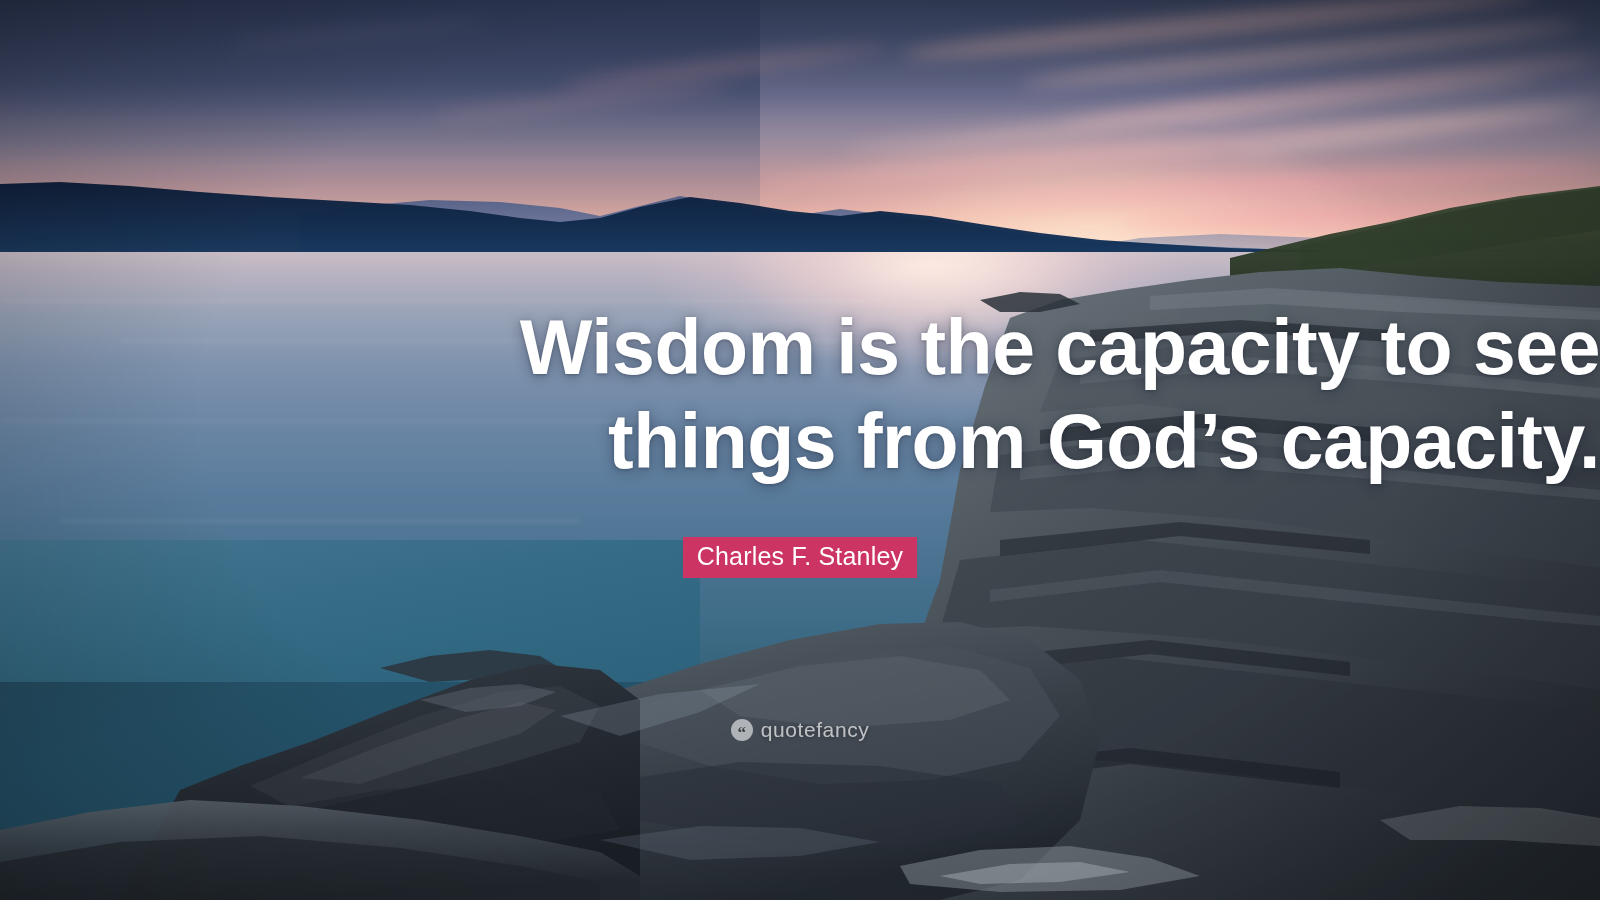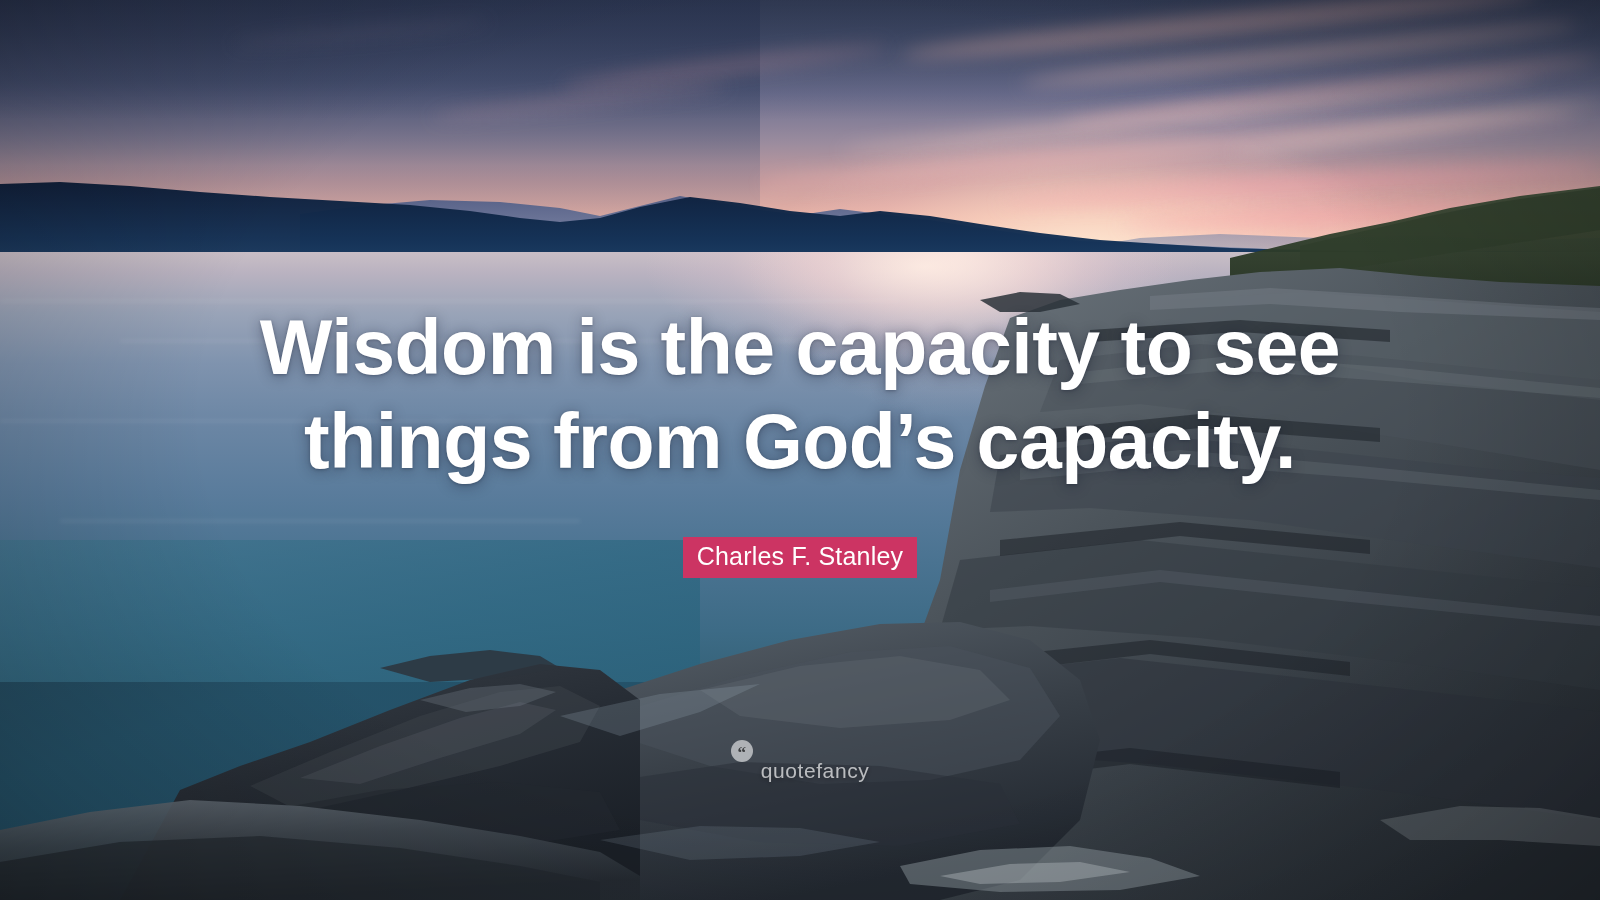--- a/index.html
+++ b/index.html
@@ -131,21 +131,21 @@
   .dark-top {
     position:absolute; left:0; top:0; width:1600px; height:120px;
     background:linear-gradient(180deg, rgba(10,16,32,.38) 0%, rgba(10,16,32,0) 100%);
     pointer-events:none;
   }
 
   
   .quote-block {
     position:absolute;
     left:0; top:300px; width:1600px;
-    text-align:center;
+    text-align:right;
     z-index:40;
   }
   .quote-line {
     display:block;
     color:#ffffff;
     font-family:"Liberation Sans", sans-serif;
     font-weight:700;
     font-size:77px;
     line-height:94px;
     letter-spacing:-0.5px;
@@ -192,21 +192,20 @@
     line-height:1;
     padding-top:4px;
   }
   .wm-text {
     color:rgba(255,255,255,.92);
     font-family:"Liberation Sans", sans-serif;
     font-size:21px;
     font-weight:400;
     letter-spacing:.6px;
     text-shadow:0 1px 4px rgba(0,0,0,.45);
-    margin-top:41px;
   }
 </style>
 </head>
 <body>
 
 <div id="stage">
 
   <div class="sky"></div>
   <div class="sky-left-tint"></div>
   <div class="sky-glow"></div>

